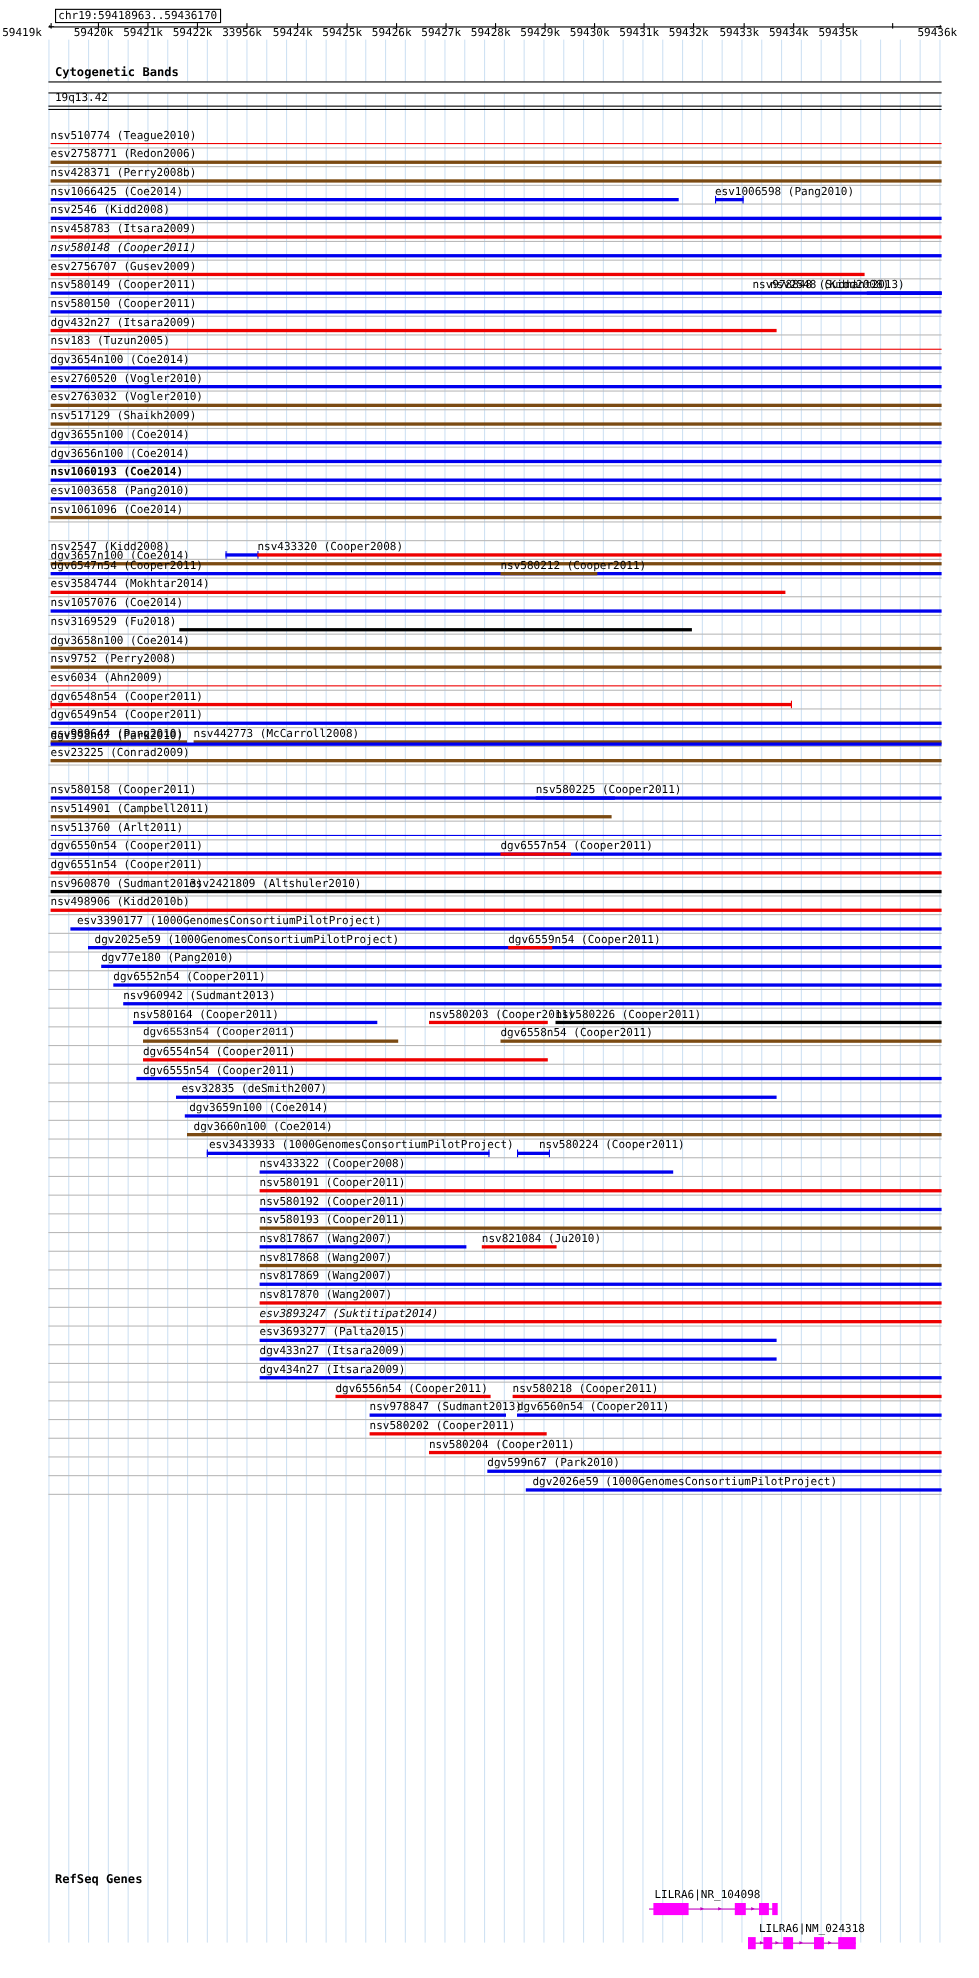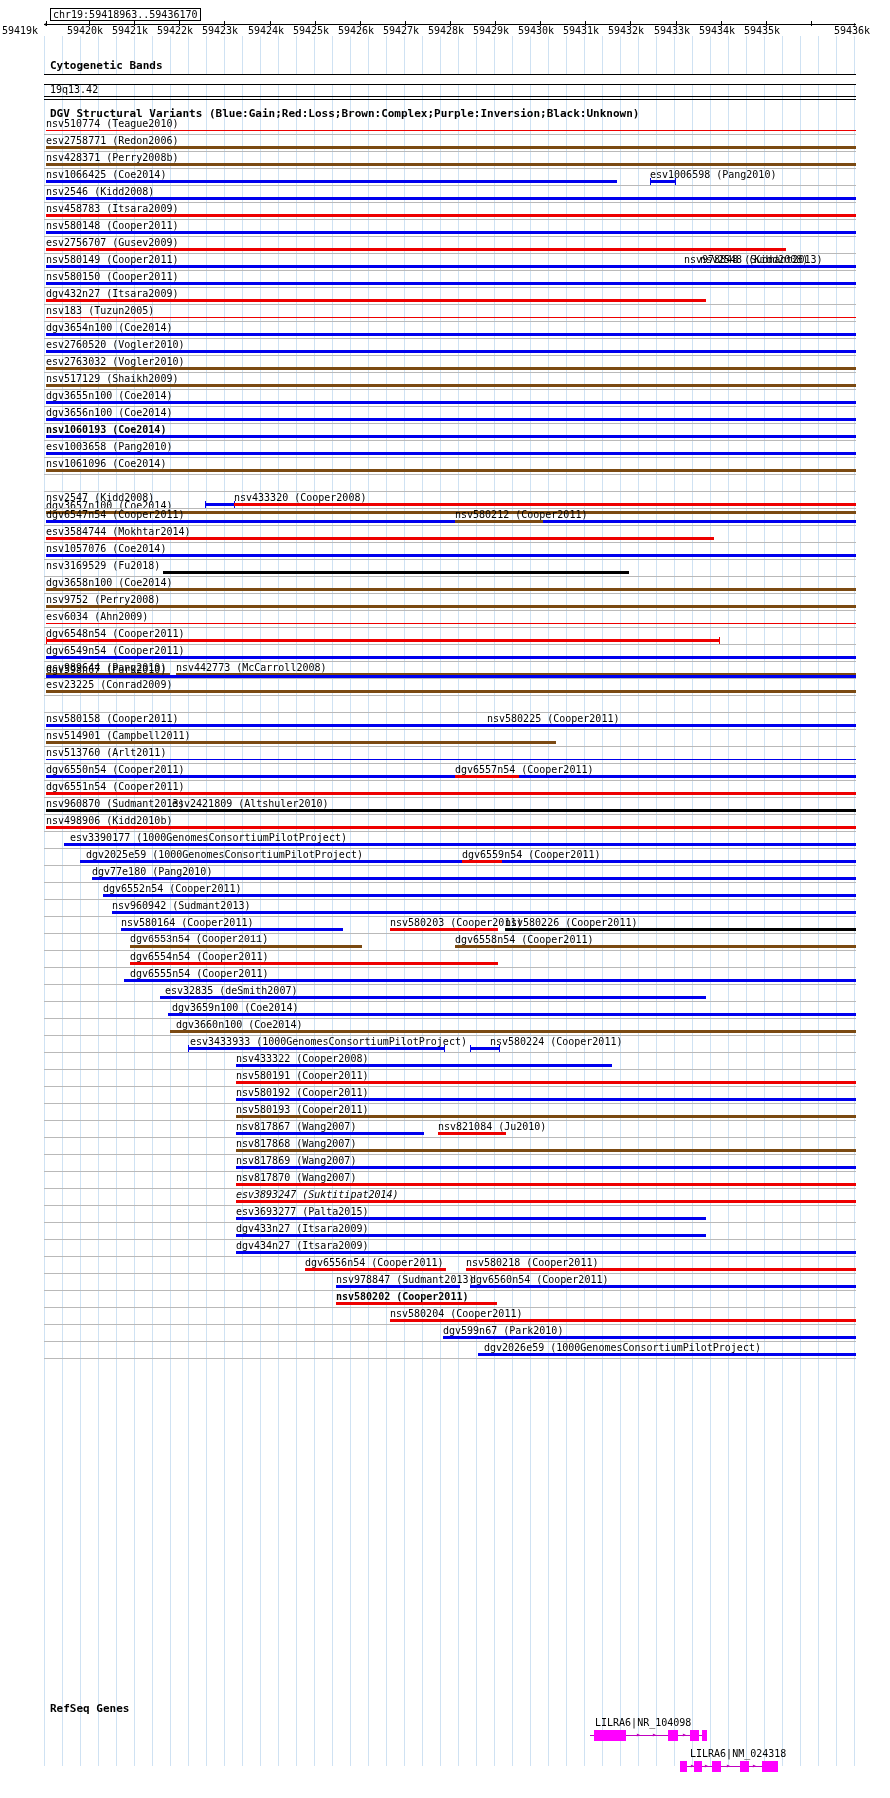--- a/index.html
+++ b/index.html
@@ -119,42 +119,41 @@
         <div class="tick" style="left: 677px;"></div>
         <div class="tick" style="left: 722px;"></div>
         <div class="tick" style="left: 767px;"></div>
       </div>
   </div>
   <div id="ticklabels">
       <div class="ticklab" style="left: 2px;">59419k</div>
       <div class="ticklab" style="left: 67px;">59420k</div>
       <div class="ticklab" style="left: 112px;">59421k</div>
       <div class="ticklab" style="left: 157px;">59422k</div>
-      <div class="ticklab" style="left: 202px;">59423k</div>
+      <div class="ticklab" style="left: 202px;">33956k</div>
       <div class="ticklab" style="left: 248px;">59424k</div>
       <div class="ticklab" style="left: 293px;">59425k</div>
       <div class="ticklab" style="left: 338px;">59426k</div>
       <div class="ticklab" style="left: 383px;">59427k</div>
       <div class="ticklab" style="left: 428px;">59428k</div>
       <div class="ticklab" style="left: 473px;">59429k</div>
       <div class="ticklab" style="left: 518px;">59430k</div>
       <div class="ticklab" style="left: 563px;">59431k</div>
       <div class="ticklab" style="left: 608px;">59432k</div>
       <div class="ticklab" style="left: 654px;">59433k</div>
       <div class="ticklab" style="left: 699px;">59434k</div>
       <div class="ticklab" style="left: 744px;">59435k</div>
       <div class="ticklab" style="left: 834px;">59436k</div>
     </div>
 
   <div class="sect-title cyto-title">Cytogenetic Bands</div>
   <div class="cyto-box"></div>
   <div class="cyto-label">19q13.42</div>
   <div class="cyto-rule"></div>
 
-  <div class="sect-title dgv-title">DGV Structural Variants (Blue:Gain;Red:Loss;Brown:Complex;Purple:Inversion;Black:Unknown)</div>
   <div id="dgv-rows">
       <div class="track" style="top: 118px;">
         <div class="lbl" style="left: 46px;">nsv510774 (Teague2010)</div>
         <div class="bar" style="left: 46px; width: 810px; background: rgb(238, 0, 0); height: 1px; top: 12px;"></div>
       </div>
       <div class="sep" style="top: 134px;"></div>
       <div class="track" style="top: 135px;">
         <div class="lbl" style="left: 46px;">esv2758771 (Redon2006)</div>
         <div class="bar" style="left: 46px; width: 810px; background: rgb(123, 74, 18);"></div>
       </div>
@@ -179,21 +178,21 @@
         <div class="lbl" style="left: 46px;">nsv2546 (Kidd2008)</div>
         <div class="bar" style="left: 46px; width: 810px; background: rgb(0, 0, 238);"></div>
       </div>
       <div class="sep" style="top: 202px;"></div>
       <div class="track" style="top: 203px;">
         <div class="lbl" style="left: 46px;">nsv458783 (Itsara2009)</div>
         <div class="bar" style="left: 46px; width: 810px; background: rgb(238, 0, 0);"></div>
       </div>
       <div class="sep" style="top: 219px;"></div>
       <div class="track" style="top: 220px;">
-        <div class="lbl" style="left: 46px;">nsv580148 (Cooper2011)</div>
+        <div class="lbl" style="left: 46px; font-style: italic;">nsv580148 (Cooper2011)</div>
         <div class="bar" style="left: 46px; width: 810px; background: rgb(0, 0, 238);"></div>
       </div>
       <div class="sep" style="top: 236px;"></div>
       <div class="track" style="top: 237px;">
         <div class="lbl" style="left: 46px;">esv2756707 (Gusev2009)</div>
         <div class="bar" style="left: 46px; width: 740px; background: rgb(238, 0, 0);"></div>
       </div>
       <div class="sep" style="top: 253px;"></div>
       <div class="track" style="top: 254px;">
         <div class="lbl" style="left: 684px;">nsv978848 (Sudmant2013)</div>
@@ -564,21 +563,21 @@
       </div>
       <div class="track" style="top: 1274px;">
         <div class="lbl" style="left: 336px;">nsv978847 (Sudmant2013)</div>
         <div class="bar" style="left: 336px; width: 124px; background: rgb(0, 0, 238);"></div>
       </div>
       <div class="sep" style="top: 1290px;"></div>
       <div class="track" style="top: 1274px;">
         <div class="lbl" style="left: 470px;">dgv6560n54 (Cooper2011)</div>
         <div class="bar" style="left: 470px; width: 386px; background: rgb(0, 0, 238);"></div>
       </div>
-      <div class="track" style="top: 1291px; font-weight: bold;">
+      <div class="track" style="top: 1291px;">
         <div class="lbl" style="left: 336px;">nsv580202 (Cooper2011)</div>
         <div class="bar" style="left: 336px; width: 161px; background: rgb(238, 0, 0);"></div>
       </div>
       <div class="sep" style="top: 1307px;"></div>
       <div class="track" style="top: 1308px;">
         <div class="lbl" style="left: 390px;">nsv580204 (Cooper2011)</div>
         <div class="bar" style="left: 390px; width: 466px; background: rgb(238, 0, 0);"></div>
       </div>
       <div class="sep" style="top: 1324px;"></div>
       <div class="track" style="top: 1325px; text-align: center;">

